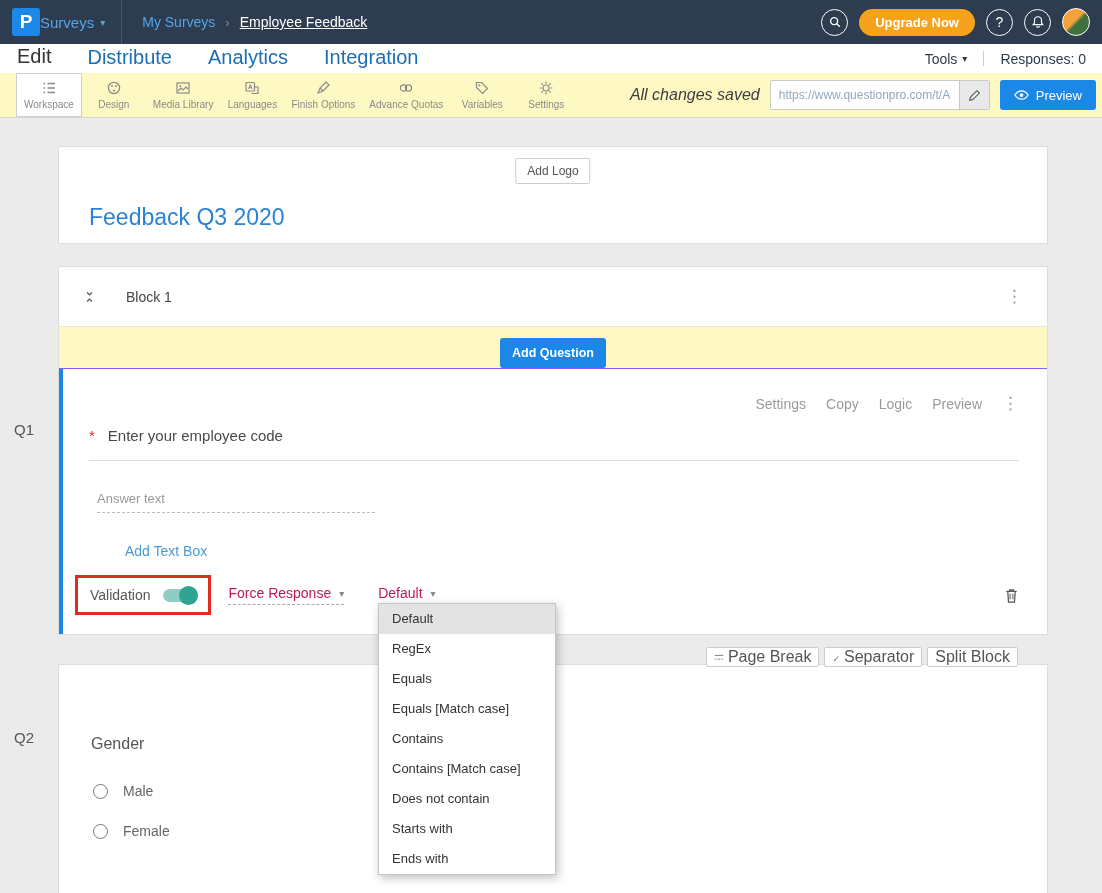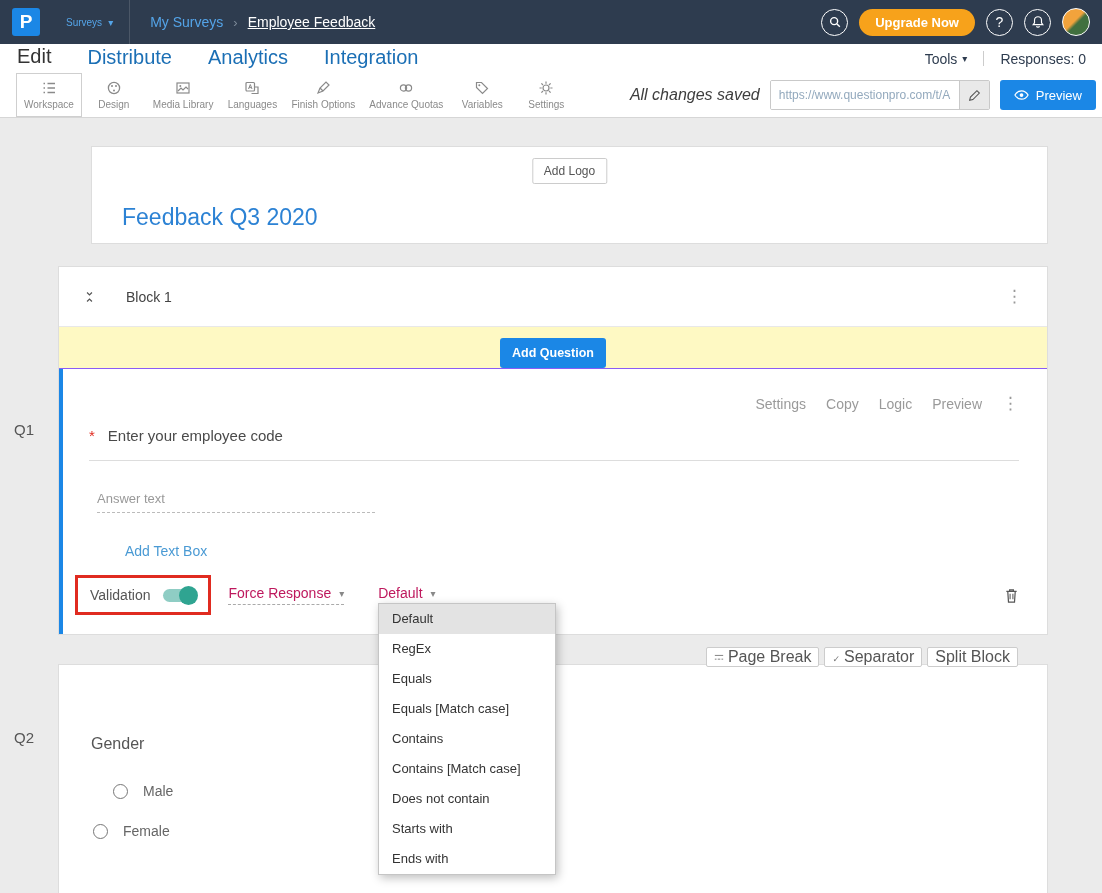--- a/index.html
+++ b/index.html
@@ -3,21 +3,21 @@
 <meta charset="utf-8">
 <style>
   * { margin:0; padding:0; box-sizing:border-box; }
   html,body { width:1102px; height:893px; }
   body { font-family:"Liberation Sans", sans-serif; background:#ebebeb; overflow:hidden; position:relative; }
 
   
   .topbar { height:44px; background:#2e3c4f; display:flex; align-items:center; padding:0 12px; }
   .logo-box { width:28px; height:28px; background:#1b87e6; border-radius:3px; color:#fff; font-weight:bold;
               font-size:19px; display:flex; align-items:center; justify-content:center; }
-  .product { color:#54a4e8; font-size:10px; margin-left:26px; display:flex; align-items:center; gap:6px; cursor:pointer; }
+  .product { color:#54a4e8; font-size:15px; margin-left:0; display:flex; align-items:center; gap:6px; cursor:pointer; }
   .caret::after { content:"▾"; font-size:10px; }
   .topbar-sep { width:1px; height:44px; background:rgba(255,255,255,.14); margin:0 20px 0 16px; }
   .breadcrumb { display:flex; align-items:center; gap:10px; font-size:14px; }
   .bc-parent { color:#54a4e8; cursor:pointer; }
   .bc-sep { color:#7d8a99; font-size:13px; }
   .bc-current { color:#fff;text-decoration:underline; }
   .topbar-right { margin-left:auto; display:flex; align-items:center; gap:11px; }
   .icon-circle { width:27px; height:27px; border:1.5px solid #fff; border-radius:50%; display:flex;
                  align-items:center; justify-content:center; color:#fff; font-size:14px; cursor:pointer; }
   .upgrade-btn { background:#f7a21b; color:#fff; font-weight:bold; font-size:13px; padding:6px 16px;
@@ -27,40 +27,40 @@
 
   
   .nav { height:29px; background:#fff; display:flex; align-items:center; padding:0 16px; }
   .nav-tab { font-size:20px; color:#1b6fb5; margin-right:34px; padding:3px 1px 5px; cursor:pointer; }
   .nav-tab.active { color:#333; border-bottom:2px solid #3a3a3a; }
   .nav-right { margin-left:auto; display:flex; align-items:center; gap:16px; font-size:14px; color:#2e3c4f; }
   .nav-sep { width:1px; height:15px; background:#ccc; }
   .tools-lbl { display:flex; align-items:center; gap:5px; cursor:pointer; }
 
   
-  .toolbar { height:45px; background:#ffffff; border-bottom:1px solid #d6d6d6; display:flex; align-items:stretch; padding:0 0 0 16px; }
+  .toolbar { height:45px; background:#fef9c3; border-bottom:1px solid #d6d6d6; display:flex; align-items:stretch; padding:0 0 0 16px; }
   .tool-item { min-width:64px; padding:0 7px; display:flex; flex-direction:column; align-items:center;
                justify-content:center; gap:3px; color:#8a8a8a; font-size:10px; cursor:pointer; }
   .tool-item svg { width:16px; height:16px; }
   .tool-item.active { background:#fff; border:1px solid #cfcfcf; }
   .toolbar-status { font-style:italic; font-size:16px; color:#3e3e3e; margin-left:auto; align-self:center; white-space:nowrap; }
   .url-box { display:flex; margin:0 10px; border:1px solid #c9c9c9; background:#fff; height:30px; align-self:center; border-radius:2px; overflow:hidden; }
   .url-input { width:188px; border:none; outline:none; padding:0 8px; font-size:12px; color:#93a9bd;
                font-family:"Liberation Sans",sans-serif; }
   .url-edit { width:30px; background:#e9e9e9; border-left:1px solid #c9c9c9; display:flex; align-items:center; justify-content:center; cursor:pointer; }
   .preview-btn { background:#1b87e6; color:#fff; font-size:13px; padding:0 14px; height:30px; border:none; border-radius:3px;
                  display:flex; align-items:center; gap:7px; align-self:center; margin-right:6px; cursor:pointer; }
 
   
   .content { position:relative; height:776px; padding:28px 54px 0 58px; }
   .q-num { position:absolute; left:14px; font-size:15px; color:#555; }
   .q-num.q1 { top:303px; }
   .q-num.q2 { top:611px; }
 
-  .survey-card { background:#fff; border:1px solid #ddd; height:98px; position:relative; margin-bottom:22px;margin-left:33px; }
+  .survey-card { background:#fff; border:1px solid #ddd; height:98px; position:relative; margin-bottom:22px; }
   .add-logo-btn { position:absolute; top:11px; left:50%; transform:translateX(-50%); background:#fff;
                   border:1px solid #ccc; font-size:12px; color:#555; padding:5px 11px; border-radius:2px; cursor:pointer; }
   .survey-title { position:absolute; left:30px; top:57px; font-size:23px; color:#2c82d4; cursor:text; }
 
   .block-card { background:#fff; border:1px solid #ddd; }
   .block-header { height:60px; display:flex; align-items:center; padding:0 24px; border-bottom:1px solid #e8e8e8; }
   .collapse-ic { color:#555; margin-right:30px; cursor:pointer; display:flex; }
   .block-title { font-size:14px; color:#444; }
   .dots-v { margin-left:auto; color:#999; font-size:17px; cursor:pointer; line-height:1; }
   .dots-v::after { content:"⋮"; }
@@ -91,21 +91,21 @@
   .trash-btn { margin-left:auto; cursor:pointer; display:flex; color:#555; }
 
   .insert-row { display:flex; justify-content:flex-end; gap:5px; margin:12px 30px -3px 0; height:20px; position:relative; z-index:3; }
   .insert-btn { background:#fff; border:1px solid #ccc; font-size:16px; color:#555; padding:2px 7px;
                 display:flex; align-items:center; gap:4px; border-radius:2px; cursor:pointer; }
   .check-ic::before { content:"✓"; font-size:9px; color:#777; }
 
   .q2-card { background:#fff; border:1px solid #ddd; height:262px; position:relative; }
   .gender-label { position:absolute; left:32px; top:70px; font-size:16px; color:#555; }
   .radio-row { position:absolute; left:34px; display:flex; align-items:center; gap:15px; color:#666; font-size:14px; }
-  .radio-row.r1 { top:118px;margin-left:20px; }
+  .radio-row.r1 { top:118px; }
   .radio-row.r2 { top:158px; }
   .radio-circle { width:15px; height:15px; border:1.5px solid #777; border-radius:50%; background:#fff; cursor:pointer; flex:none; }
 
   .validation-dropdown { position:absolute; left:378px; top:485px; width:178px; background:#fff;
                          border:1px solid #c5c5c5; box-shadow:2px 3px 9px rgba(0,0,0,.25); z-index:10; }
   .dd-item { height:30px; line-height:30px; padding-left:13px; font-size:13px; color:#333; cursor:pointer; }
   .dd-item.selected { background:#e3e3e3; }
 
   svg { display:block; }
 </style>

